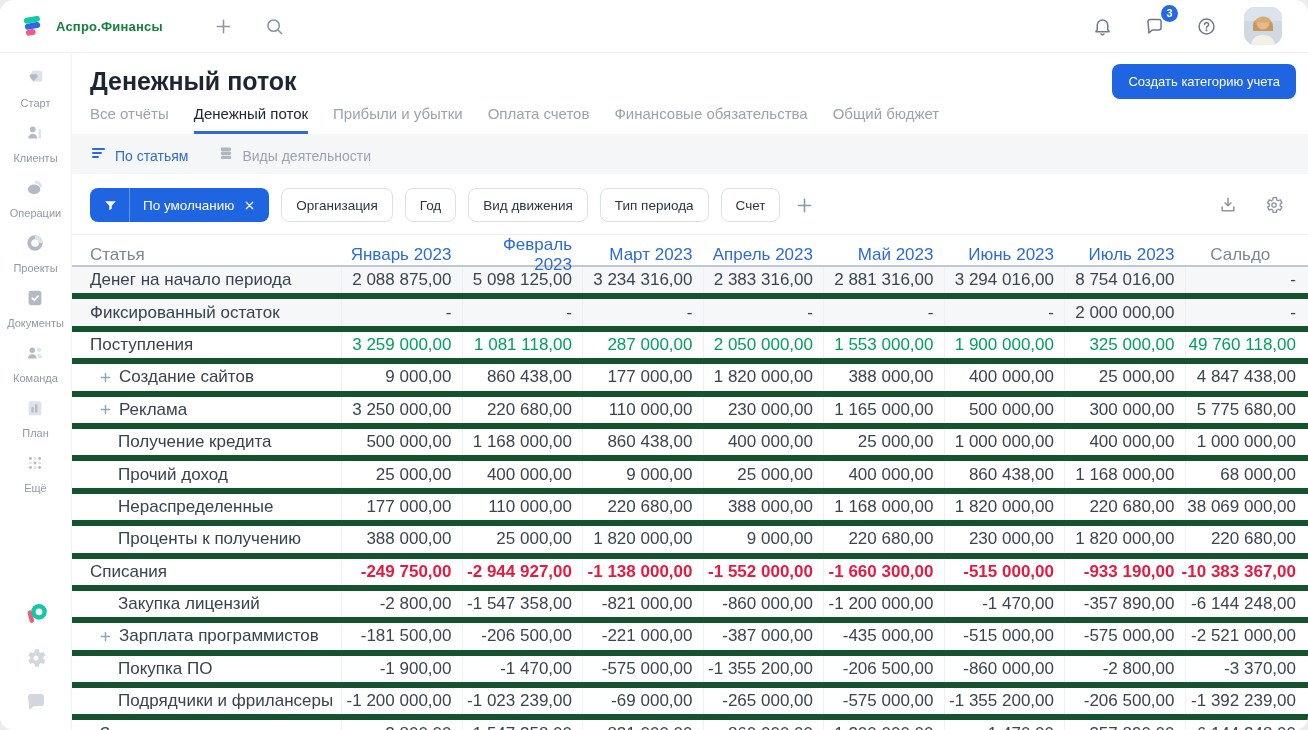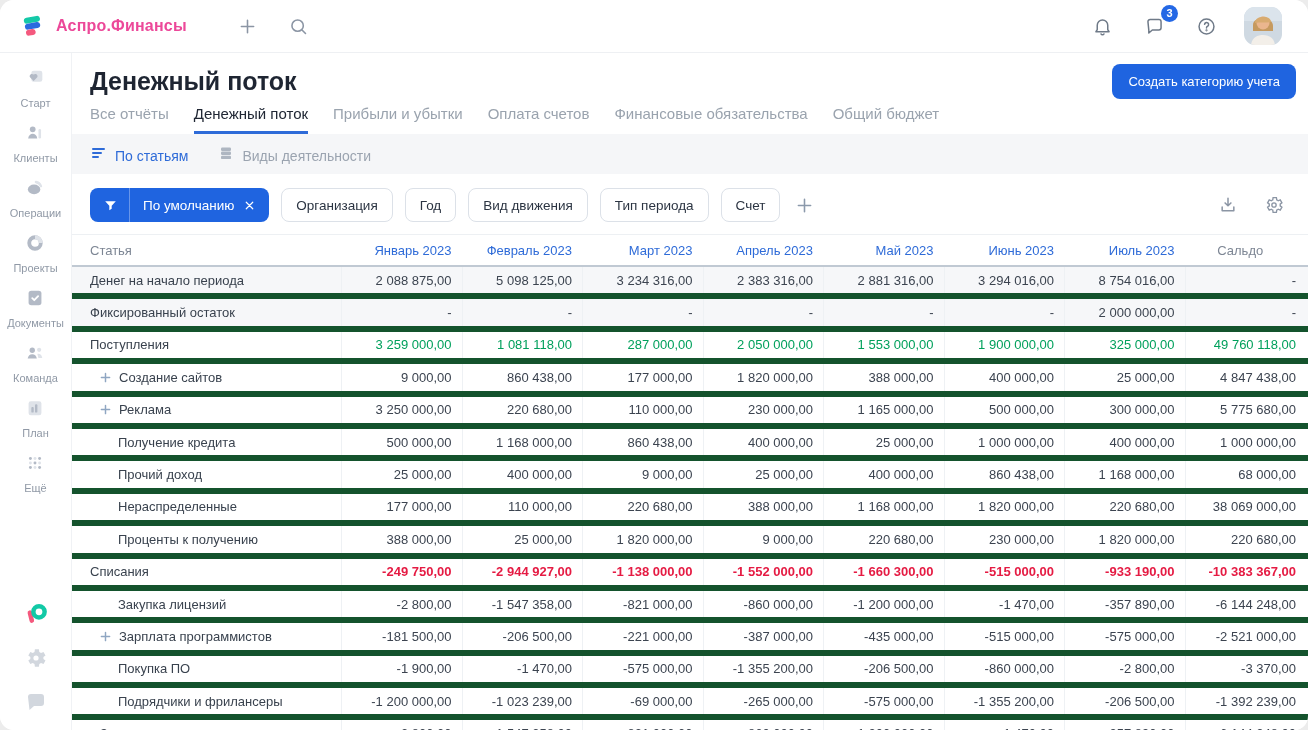--- a/index.html
+++ b/index.html
@@ -14,21 +14,21 @@
     border-radius:14px; overflow:hidden; position:relative;
     display:flex; flex-direction:column;
   }
   
   .topbar {
     height:53px; flex:0 0 53px; display:flex; align-items:center;
     padding:0 26px 0 20px; border-bottom:1px solid #eef0f3; background:#fff;
   }
   .brand { display:flex; align-items:center; gap:10px; cursor:pointer; }
   .brand svg { width:26px; height:26px; }
-  .app-name { font-size:16px; font-weight:700; color:#ec4899; letter-spacing:.2px; }
+  .app-name { font-size:13px; font-weight:700; color:#15803d; letter-spacing:.2px; }
   .topbar-btn { background:none; border:none; cursor:pointer; display:flex; align-items:center; justify-content:center; padding:4px; }
   .topbar-btn svg { width:21px; height:21px; }
   .tb-plus { margin-left:46px; }
   .tb-search { margin-left:22px; }
   .topbar-right { margin-left:auto; display:flex; align-items:center; gap:23px; }
   .chat-wrap { position:relative; }
   .badge {
     position:absolute; top:-7px; right:-9px; min-width:17px; height:17px;
     background:#2468e5; color:#fff; font-size:11px; font-weight:700;
     border-radius:50%; display:flex; align-items:center; justify-content:center; padding:0 3px;
@@ -84,21 +84,21 @@
     border:1px solid #dce1e8; border-radius:8px; font-size:13.5px; color:#2b3442;
     background:#fff; cursor:pointer; white-space:nowrap;
   }
   .add-filter { background:none; border:none; cursor:pointer; margin-left:2px; display:flex; }
   .filters-spacer { flex:1; }
   .icon-btn { background:none; border:none; cursor:pointer; display:flex; padding:2px; }
   .icon-btn svg { width:20px; height:20px; }
   .filters-row .icon-btn + .icon-btn { margin-left:10px; }
 
   
-  .table { flex:1; min-height:0; overflow:hidden; font-size:13px; }
+  .table { flex:1; min-height:0; overflow:hidden; font-size:17px; }
   .thead, .trow {
     display:grid;
     grid-template-columns:269px repeat(7,120.5px) minmax(0,1fr);
     align-items:center;
   }
   .thead { height:33px; border-top:1px solid #edf0f3; border-bottom:2px solid #c0c9d3; }
   .th-label { padding-left:18px; color:#7d8694; }
   .th-month { text-align:right; padding-right:10px; color:#2e6bd8; cursor:pointer; }
   .th-saldo { text-align:center; padding-right:12px; color:#7d8694; }
   .trow { height:32.4px; border-bottom:6px solid #14532d; background:#fff; cursor:pointer; }

